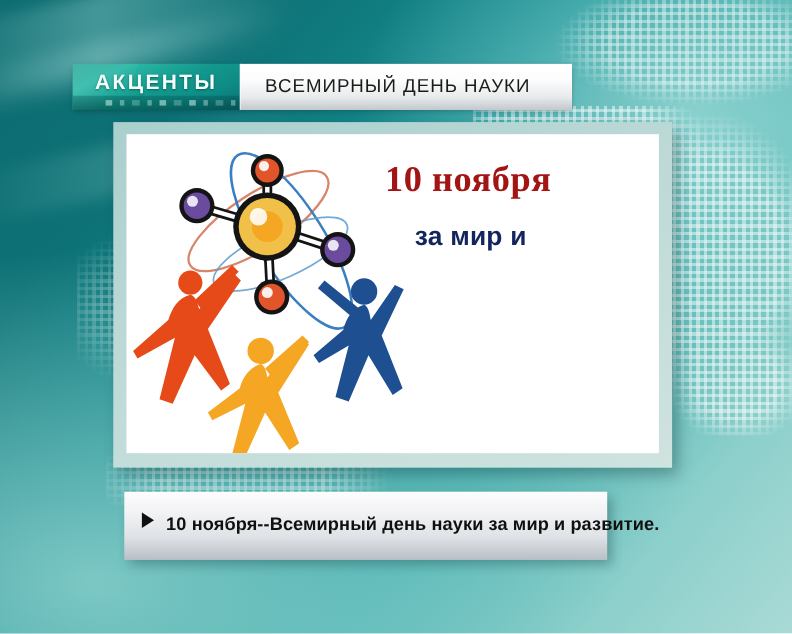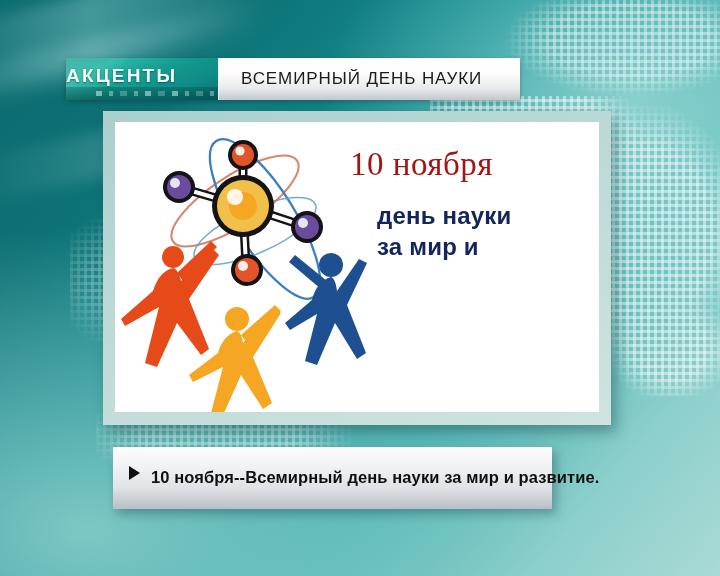--- a/index.html
+++ b/index.html
@@ -81,21 +81,21 @@
     display:flex; align-items:stretch;
     box-shadow:0 2px 5px rgba(0,0,0,.25);
   }
 
   
   #brand {
     position:relative;
     width:152px;
     background:linear-gradient(155deg,#1fa393 0%, #2bb8a6 22%, #13998d 52%, #0e8b86 76%, #0a6d70 100%);
     overflow:hidden;
-    display:flex; align-items:center; justify-content:flex-start;
+    display:flex; align-items:center; justify-content:center;
   }
   #brand::before {
     content:""; position:absolute;
     left:-38px; top:-26px; width:86px; height:110px;
     background:linear-gradient(120deg, rgba(255,255,255,.32), rgba(255,255,255,0) 70%);
     transform:rotate(18deg);
   }
   #brand::after {
     content:""; position:absolute;
     left:0; right:0; bottom:0; height:13px;
@@ -152,21 +152,21 @@
   }
 
   
   #art { position:absolute; inset:0; }
   #art svg { display:block; width:100%; height:100%; }
 
   
   #date-text {
     position:absolute; left:235px; top:24px;
     font-family:"Liberation Serif", serif;
-    font-size:33px; font-weight:400;
+    font-size:33px; font-weight:700;
     color:#a31515;
     letter-spacing:.5px;
     white-space:nowrap;
     z-index:5;
   }
 
   
   #slogan {
     position:absolute; left:262px; top:78px;
     z-index:5;
@@ -322,21 +322,20 @@
                      C 221 160, 219 155, 216 154 Z"></path>
             <path d="M212 158 L 180 132 L 174 139 L 206 166 Z"></path>
           </g>
 
         </svg>
       </div>
 
       <div id="date-text">10 ноября</div>
 
       <div id="slogan">
-        <div>день науки</div>
         <div>за мир и</div>
       </div>
 
     </div>
   </div>
 
   <div id="caption">
     <div id="caption-arrow"></div>
     <div id="caption-lines">
       <div>10 ноября--Всемирный день науки за мир и развитие.</div>

